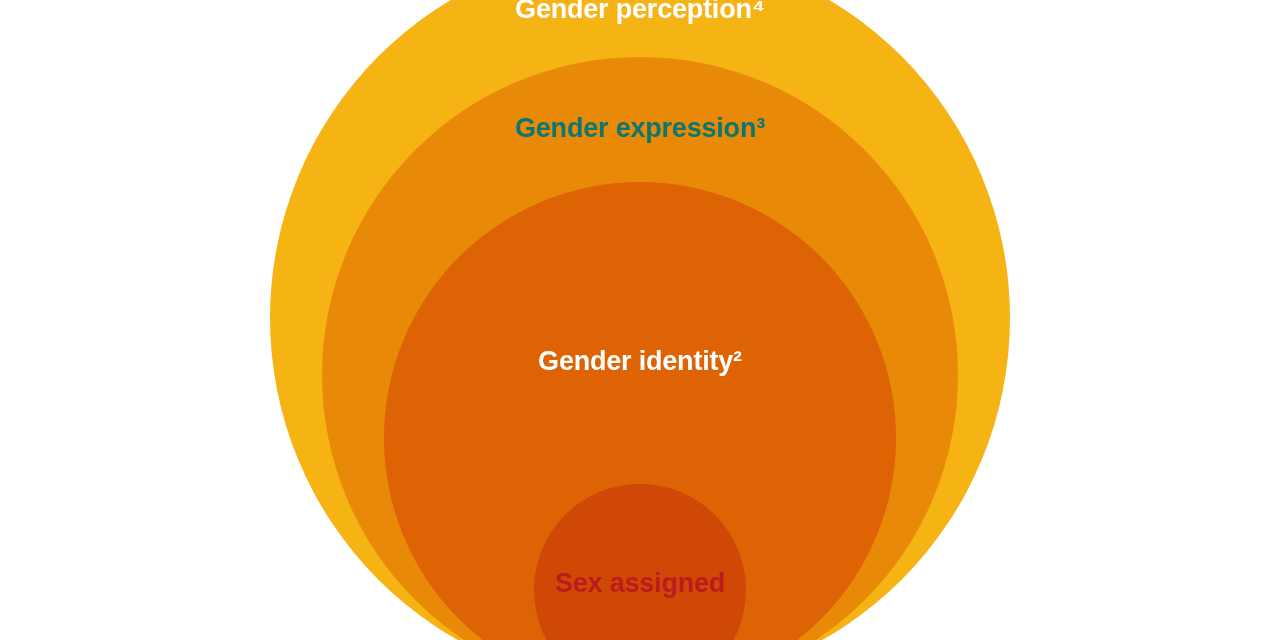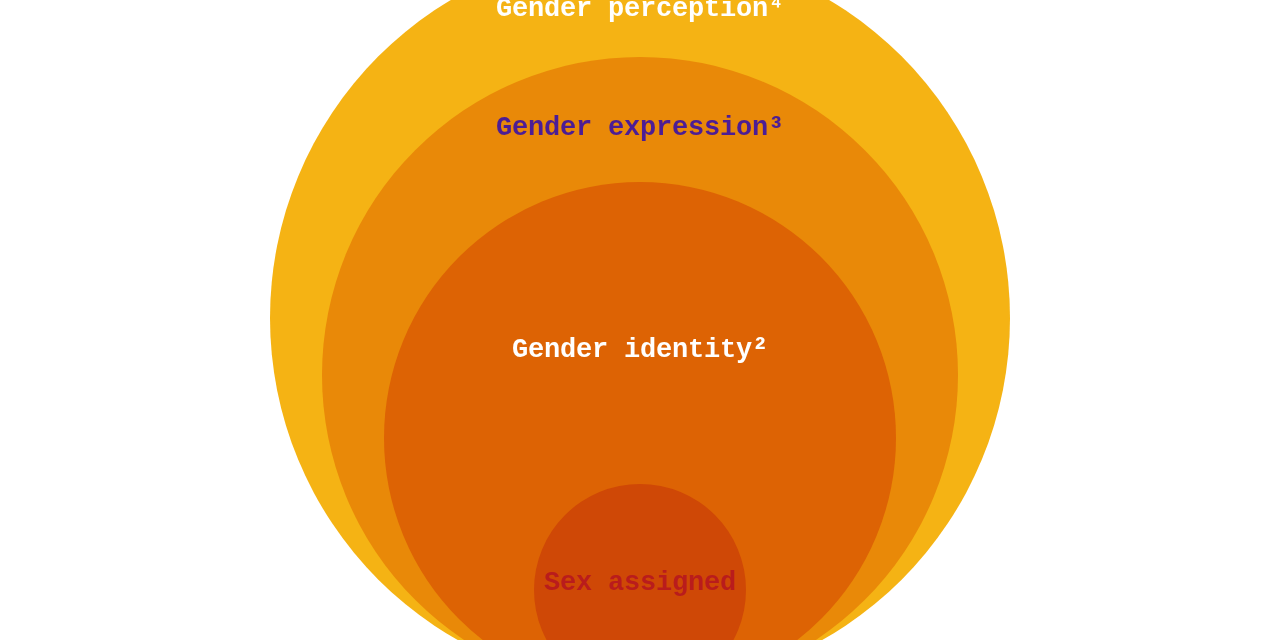--- a/index.html
+++ b/index.html
@@ -5,21 +5,21 @@
   html, body {
     margin: 0;
     padding: 0;
   }
   .canvas {
     position: relative;
     width: 1280px;
     height: 640px;
     overflow: hidden;
     background: #ffffff;
-    font-family: Liberation Mono, monospace;
+    font-family: Liberation Sans, sans-serif;
   }
   .ring {
     position: absolute;
     border-radius: 50%;
   }
   
   .ring-1 { left: 270px;  top: -52px; width: 740px; height: 740px; }
   .ring-2 { left: 322px;  top: 57px;  width: 636px; height: 636px; }
   .ring-3 { left: 384px;  top: 182px; width: 512px; height: 512px; }
   .ring-4 { left: 534px;  top: 484px; width: 212px; height: 212px; }
@@ -30,39 +30,39 @@
     width: 100%;
     text-align: center;
     font-weight: bold;
     font-size: 27px;
     line-height: 27px;
     letter-spacing: -0.2px;
     white-space: nowrap;
   }
   .label-1 { top: -4px; }
   .label-2 { top: 115px; }
-  .label-3 { top: 337px; }
+  .label-3 { top: 348px; }
   .label-4 { top: 567px; line-height: 33px; }
 </style>
 </head>
 <body>
 
 <div class="canvas">
 
   <div class="ring ring-1" style="background: rgb(245, 179, 20);"></div>
 
   <div class="ring ring-2" style="background: rgb(233, 137, 8);"></div>
 
   <div class="ring ring-3" style="background: rgb(221, 99, 4);"></div>
 
   <div class="ring ring-4" style="background: rgb(207, 72, 6);"></div>
 
   <div class="ring-label label-1" style="color: rgb(255, 255, 255);">Gender perception⁴</div>
 
-  <div class="ring-label label-2" style="color: #4c1d95;">Gender expression³</div>
+  <div class="ring-label label-2" style="color: #0f766e;">Gender expression³</div>
 
   <div class="ring-label label-3" style="color: rgb(255, 255, 255);">Gender identity²</div>
 
   <div class="ring-label label-4" style="color: #b91c1c;">
     <div>Sex assigned</div>
   </div>
 
 </div>
 
 </body></html>

